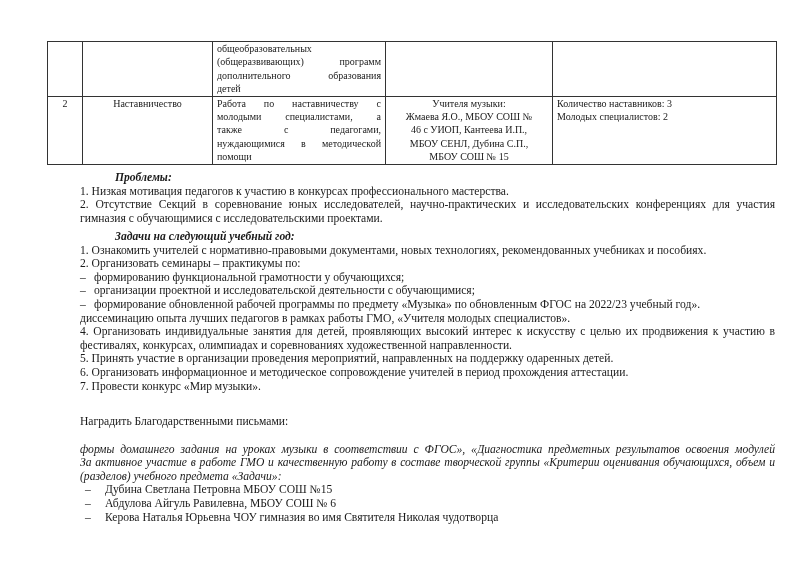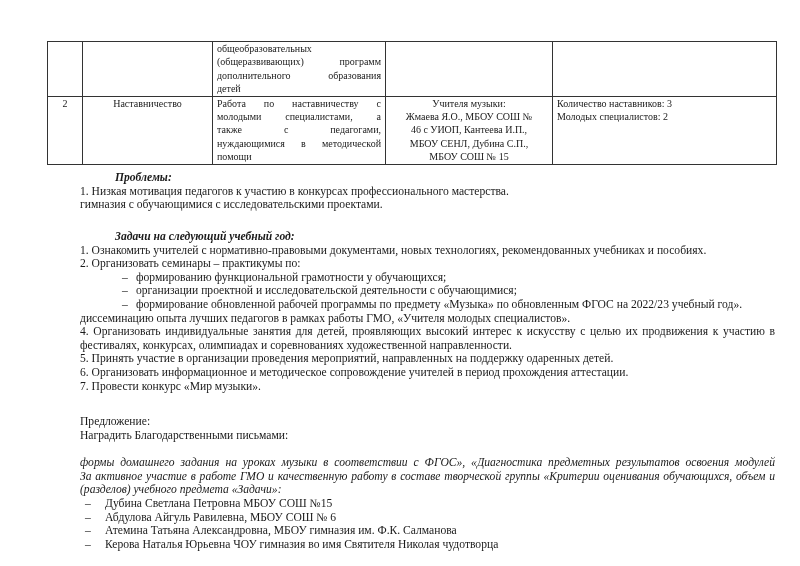--- a/index.html
+++ b/index.html
@@ -21,21 +21,21 @@
   td.people { text-align: center; }
   td.result { text-align: left; }
   .jline { display: block; text-align: justify; text-align-last: justify; }
   .lline { display: block; text-align: left; text-align-last: left; }
 
   .body-text { position: absolute; left: 80px; width: 695px; }
   .heading-bi { font-weight: bold; font-style: italic; padding-left: 35px; font-family: Liberation Serif, serif; }
   .jl { text-align: justify; text-align-last: justify; white-space: nowrap; display:block; }
   .line { display: block; white-space: nowrap; }
   .it { font-style: italic; }
-  .dash-item { display: block; white-space: nowrap; margin-left: 42px; }
+  .dash-item { display: block; white-space: nowrap; }
   .dash-item .dash { display: inline-block; width: 14px; }
   .award-item { display: block; white-space: nowrap; padding-left: 5px; }
   .award-item .dash { display: inline-block; width: 20px; }
 </style>
 </head>
 <body>
 
 <table class="doc-table">
   <colgroup>
     <col style="width:35px">
@@ -78,41 +78,40 @@
       <span style="display:block">Количество наставников: 3</span>
       <span style="display:block">Молодых специалистов: 2</span>
     </td>
   </tr>
 </tbody>
   </table>
 
 <div class="body-text" style="top:171px;">
   <span class="line heading-bi">Проблемы:</span>
   <span class="line">1.  Низкая мотивация педагогов к участию в конкурсах профессионального мастерства.</span>
+  <span class="jl">2. Отсутствие Секций в соревнование юных исследователей, научно-практических и исследовательских конференциях для участия</span>
   <span class="line">гимназия с обучающимися с исследовательскими проектами.</span>
 </div>
 
 <div class="body-text" style="top:230px;">
   <span class="line heading-bi">Задачи на следующий учебный год:</span>
   <span class="line">1.  Ознакомить учителей с нормативно-правовыми документами, новых технологиях, рекомендованных учебниках и пособиях.</span>
   <span class="line">2.  Организовать семинары – практикумы по:</span>
   <span class="dash-item"><span class="dash">–</span><span>формированию функциональной грамотности у обучающихся;</span></span>
   <span class="dash-item"><span class="dash">–</span><span>организации проектной и исследовательской деятельности с обучающимися;</span></span>
   <span class="dash-item"><span class="dash">–</span><span>формирование обновленной рабочей программы по предмету «Музыка» по обновленным ФГОС на 2022/23 учебный год».</span></span>
   <span class="line">диссеминацию опыта лучших педагогов в рамках работы ГМО, «Учителя молодых специалистов».</span>
   <span class="jl">4. Организовать индивидуальные занятия для детей, проявляющих высокий интерес к искусству с целью их продвижения к участию в</span>
   <span class="line">фестивалях, конкурсах, олимпиадах и соревнованиях художественной направленности.</span>
   <span class="line">5.  Принять участие в организации проведения мероприятий, направленных на поддержку одаренных детей.</span>
   <span class="line">6.  Организовать информационное и методическое сопровождение учителей в период прохождения аттестации.</span>
   <span class="line">7.  Провести конкурс «Мир музыки».</span>
 </div>
 
 <div class="body-text" style="top:415px;">
-  <span class="line">Предложение:</span>
   <span class="line" style="margin-bottom:14px">Наградить Благодарственными письмами:</span>
   <span class="jl it">формы домашнего задания на уроках музыки в соответствии с ФГОС», «Диагностика предметных результатов освоения модулей</span>
   <span class="jl it">За активное участие в работе ГМО и качественную работу в составе творческой группы  «Критерии оценивания обучающихся, объем и</span>
   <span class="line it">(разделов) учебного предмета «Задачи»:</span>
   <span class="award-item"><span class="dash">–</span><span>Дубина Светлана Петровна МБОУ СОШ №15</span></span>
   <span class="award-item"><span class="dash">–</span><span>Абдулова Айгуль Равилевна, МБОУ СОШ № 6</span></span>
-  <span class="award-item"><span class="dash">–</span><span>Атемина Татьяна Александровна, МБОУ гимназия им. Ф.К. Салманова</span></span>
   <span class="award-item"><span class="dash">–</span><span>Керова Наталья Юрьевна ЧОУ гимназия во имя Святителя Николая чудотворца</span></span>
 </div>
 
 </body></html>

